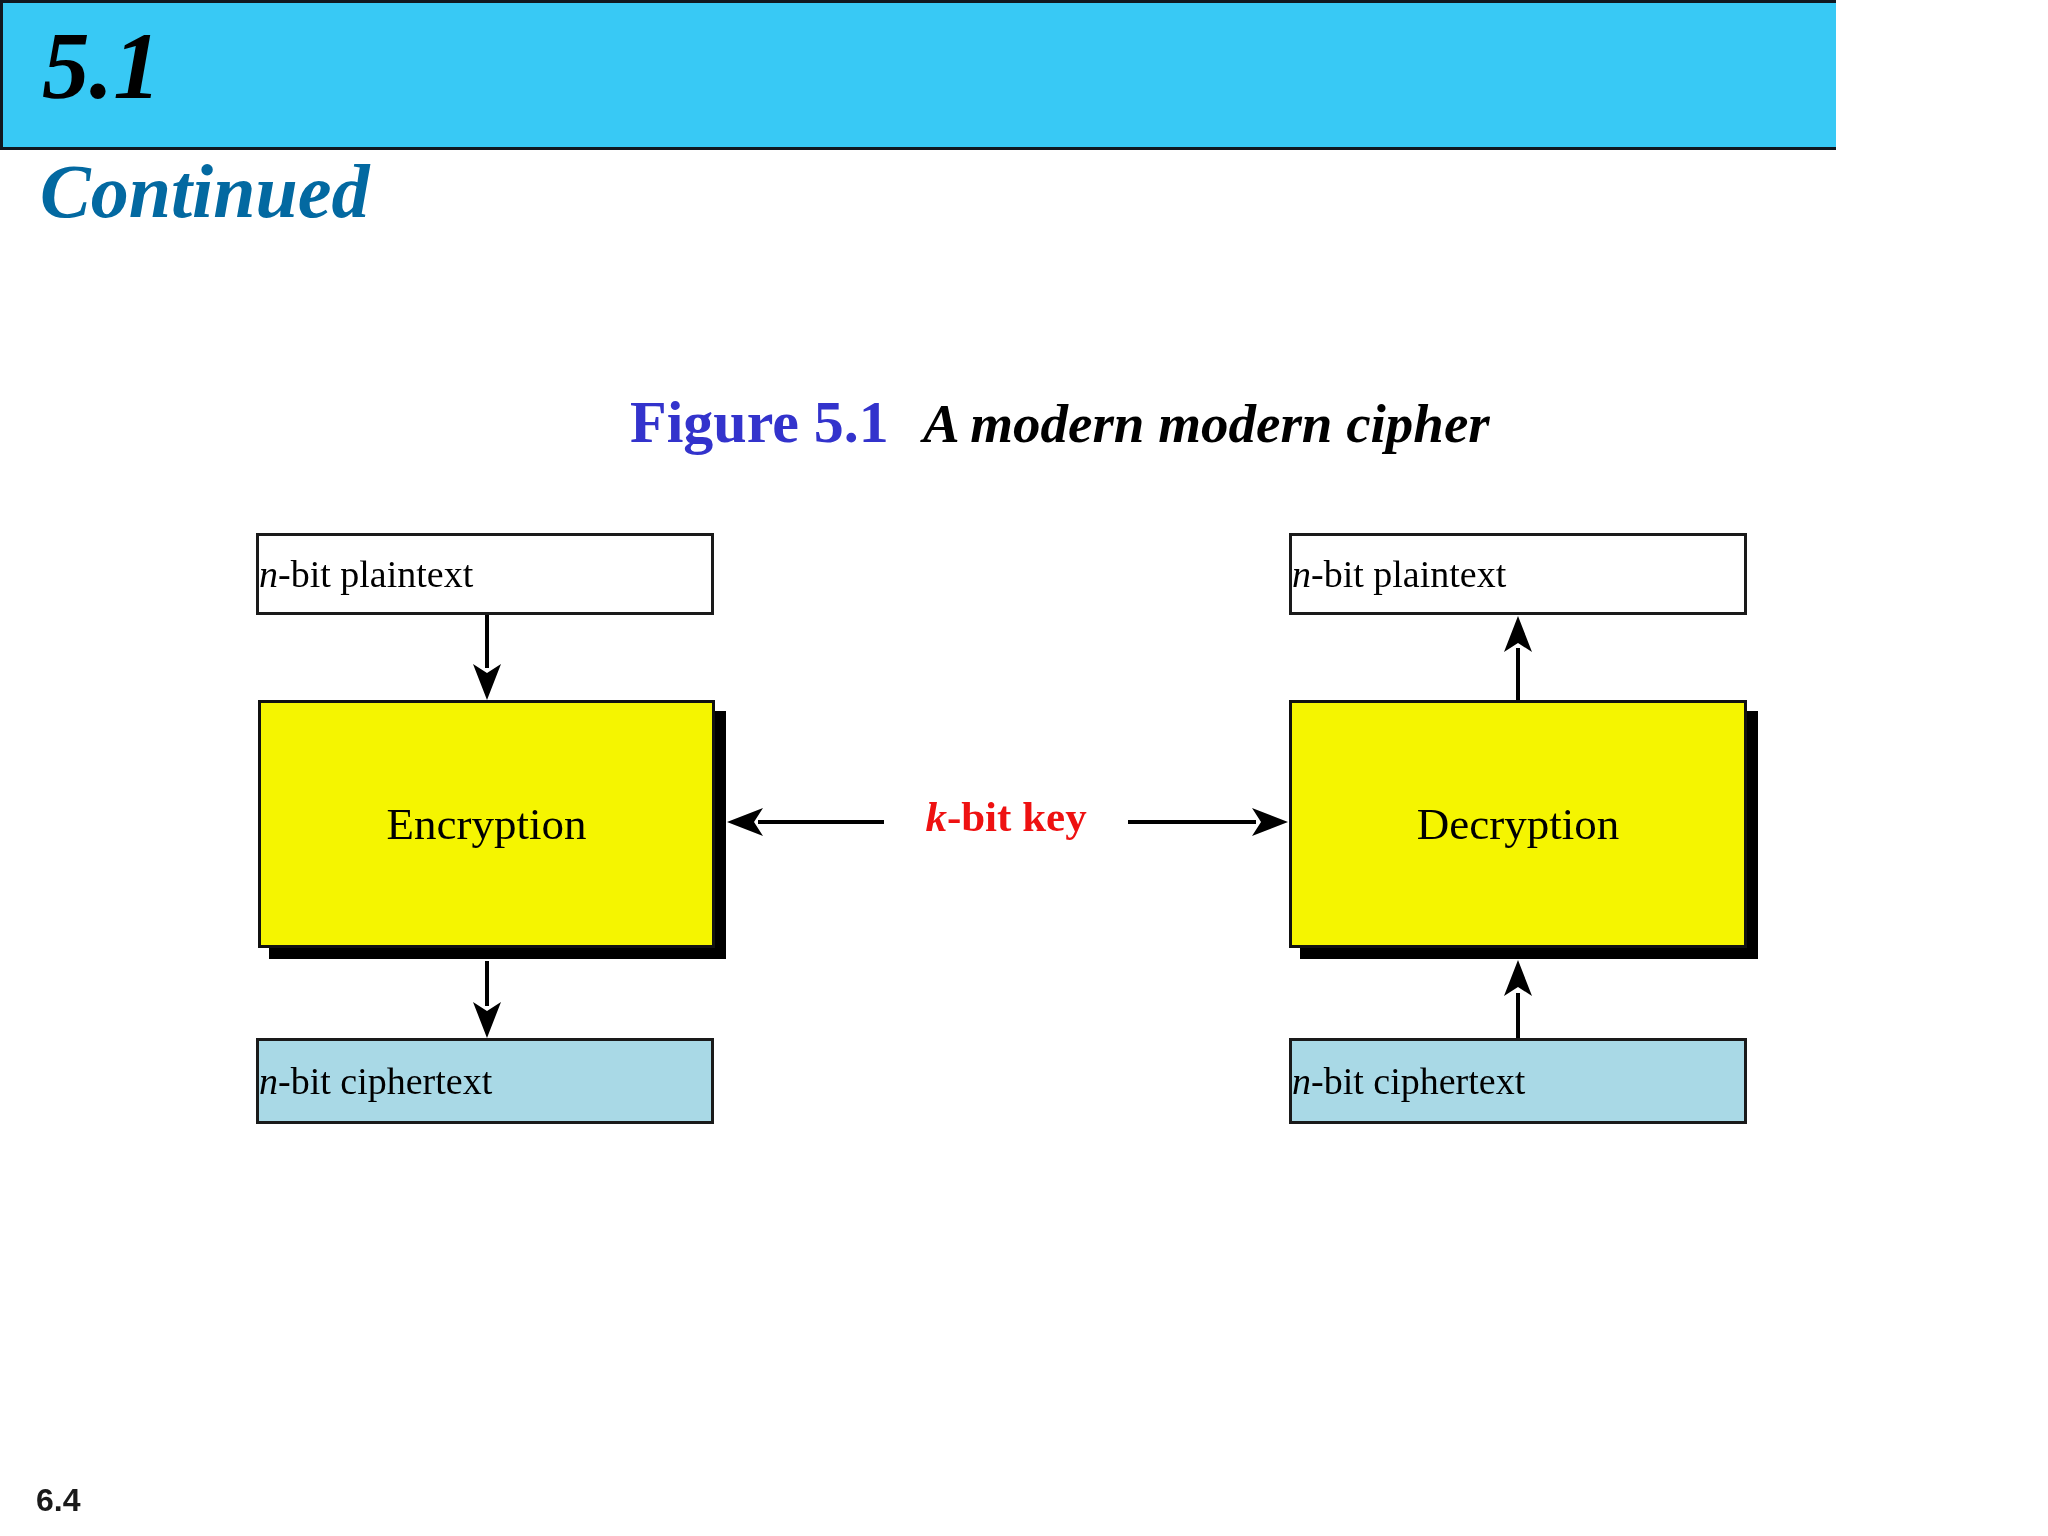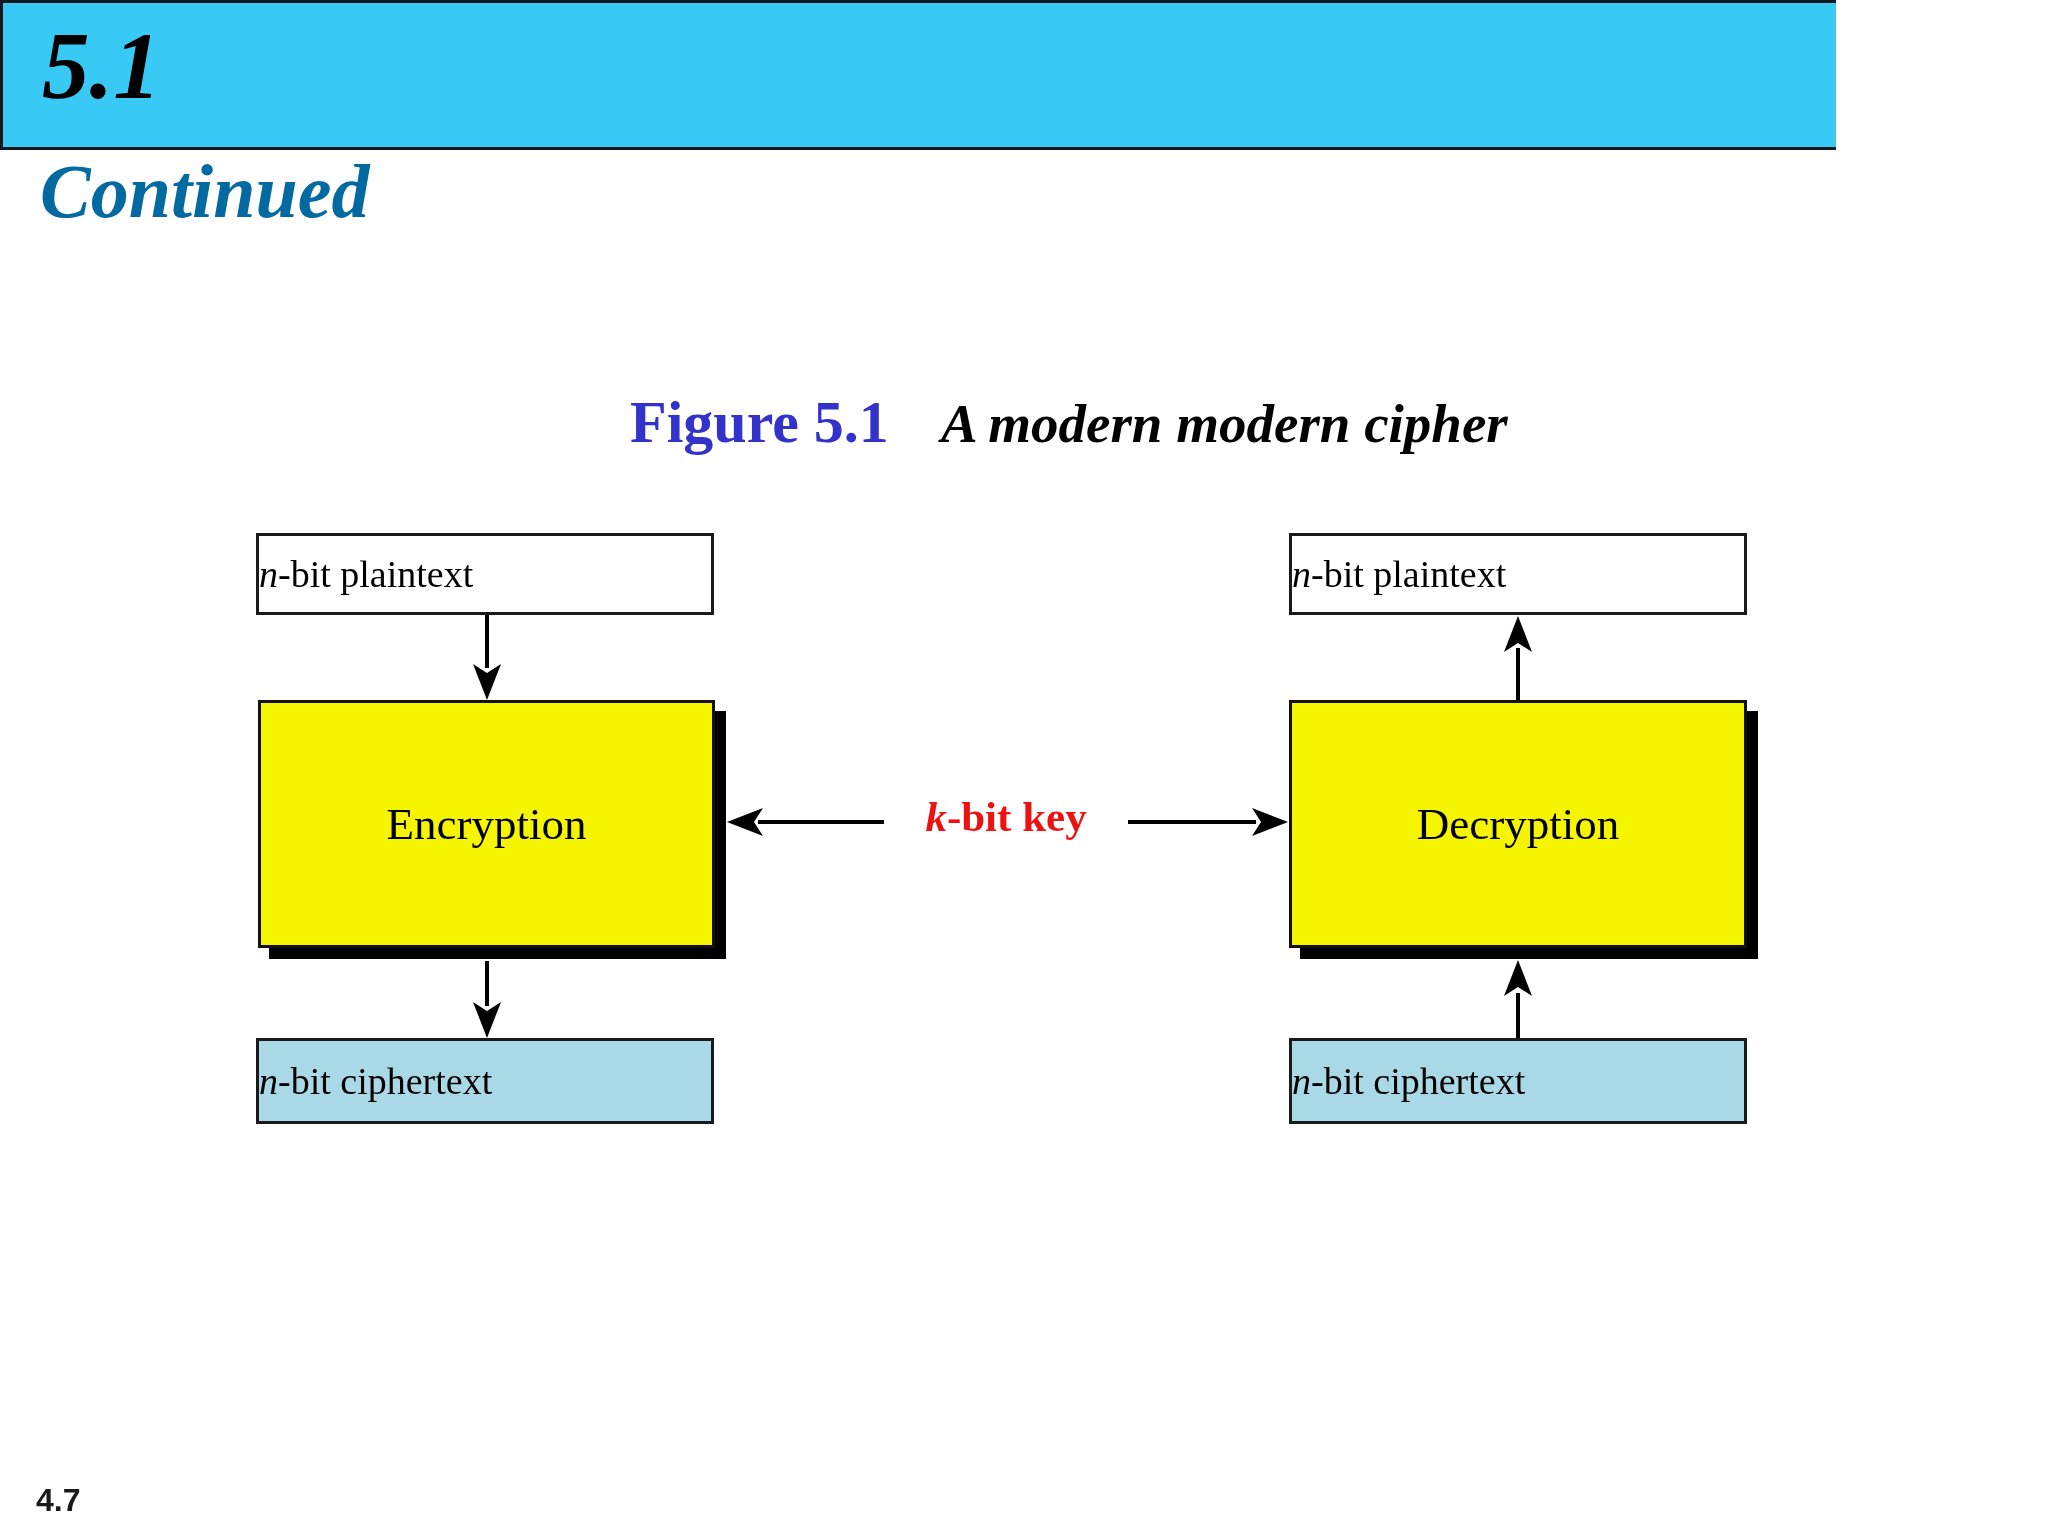--- a/index.html
+++ b/index.html
@@ -42,21 +42,21 @@
     font-style: italic;
     color: #0369a1;
     line-height: 1.1;
   }
   
   .figure-caption {
     position: absolute;
     left: 630px; top: 388px;
     display: flex;
     align-items: baseline;
-    gap: 52px;
+    gap: 34px;
     white-space: nowrap;
   }
   .figure-label {
     font-size: 60px;
     font-weight: bold;
     color: var(--figure-label, #3333cc);
   }
   .figure-title {
     font-size: 55px;
     font-weight: bold;
@@ -191,15 +191,15 @@
   </div>
 
   <div class="process process-right">
     <span>Decryption</span>
   </div>
 
   <div class="dbox io-right row-cipher">
     <span><span class="italic-var">n</span><span>-bit ciphertext</span></span>
   </div>
 
-  <div class="page-number">4.7</div>
+  <div class="page-number">6.4</div>
 
 </div>
 
 </body></html>

